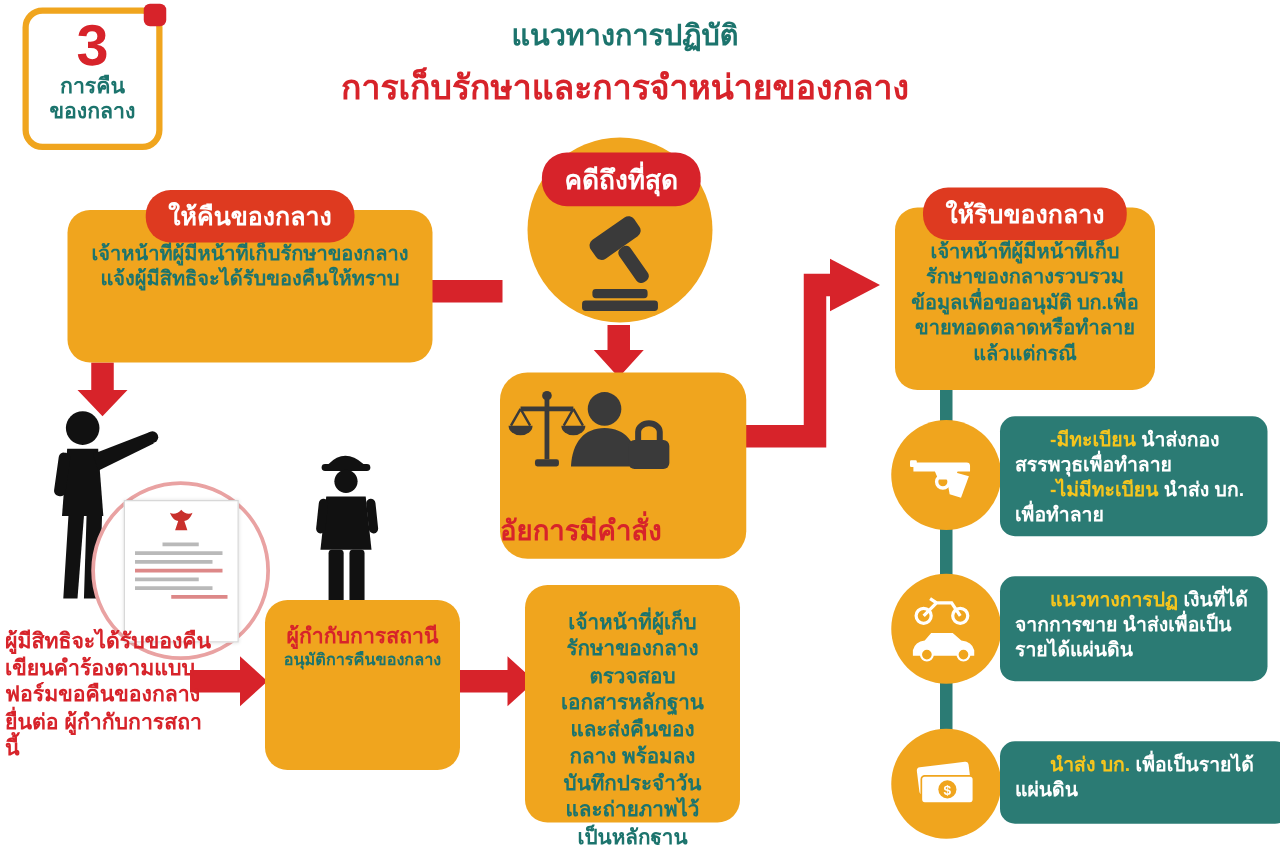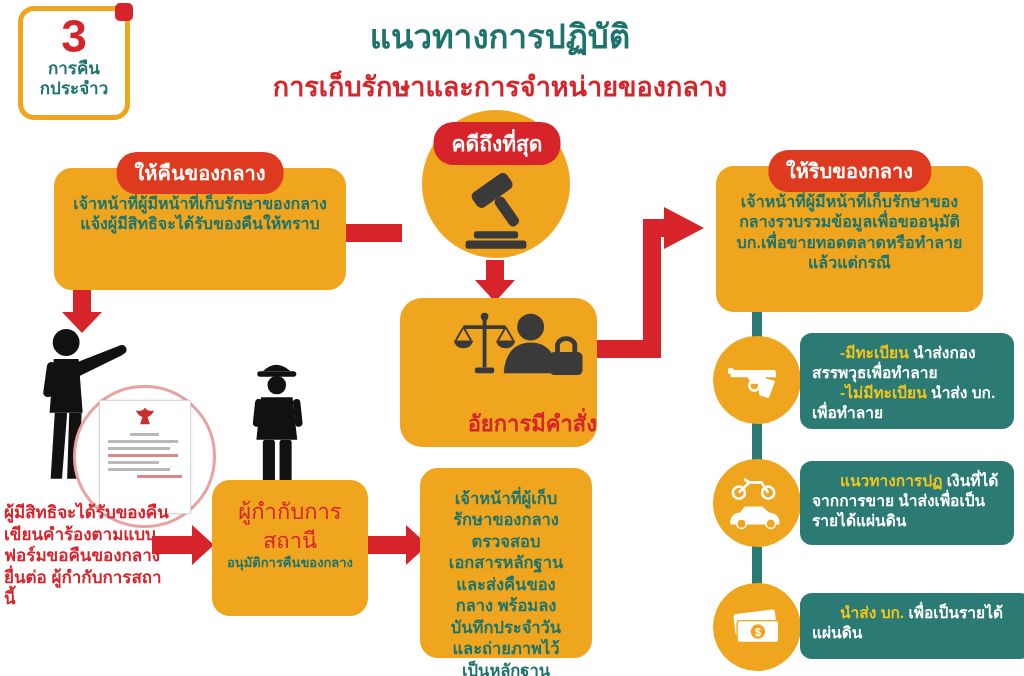--- a/index.html
+++ b/index.html
@@ -17,47 +17,47 @@
 
   
   .badge{position:absolute;left:18px;top:6px;width:112px;height:114px;background:#fff;
     border:5px solid var(--gold);border-radius:16px;text-align:center;z-index:3;padding-top:2px;}
   .badge-pin{position:absolute;right:-8px;top:-8px;width:18px;height:18px;background:var(--red);border-radius:5px;}
   .badge-num{color:var(--red);font-size:46px;font-weight:bold;line-height:1.0;}
   .badge-line{color:var(--teal-text);font-size:17px;font-weight:bold;line-height:1.2;}
 
   
   .title{position:absolute;left:235px;top:10px;width:530px;text-align:center;z-index:3;}
-  .title-1{color:var(--teal-text);font-size:33px;font-weight:bold;}
+  .title-1{color:var(--teal-text);font-size:23px;font-weight:bold;}
   .title-2{color:var(--red);font-size:27px;font-weight:bold;margin-top:2px;}
 
   
   .layer-arrows{position:absolute;left:0;top:0;width:1024px;height:676px;z-index:1;}
 
   
   .gavel-circle{position:absolute;left:422px;top:110px;width:148px;height:148px;border-radius:50%;
     background:var(--gold);z-index:2;display:flex;align-items:flex-end;justify-content:center;}
   .pill{background:var(--pill-red);color:#fff;font-weight:bold;border-radius:20px;
     padding:5px 18px;white-space:nowrap;}
   .pill-top{position:absolute;left:497px;top:122px;transform:translateX(-50%);font-size:21px;
     background:var(--red);z-index:4;}
 
   
   .gold-box{position:absolute;background:var(--gold);border-radius:18px;z-index:2;}
   .box-return{left:54px;top:168px;width:292px;height:122px;}
-  .box-forfeit{left:716px;top:166px;width:267px;height:146px;}
+  .box-forfeit{left:716px;top:166px;width:208px;height:146px;font-family:Liberation Serif, serif;}
   .header-pill{position:absolute;left:50%;top:-16px;transform:translateX(-50%);font-size:20px;z-index:3;}
   .box-body{padding:26px 12px 8px 12px;color:var(--teal-text);font-size:16px;font-weight:bold;
     text-align:center;line-height:1.28;}
 
-  .box-prosecutor{left:400px;top:298px;width:197px;height:149px;border-radius:22px;text-align:right;}
+  .box-prosecutor{left:400px;top:298px;width:197px;height:149px;border-radius:22px;text-align:left;}
   .prosecutor-label{color:var(--red);font-size:22px;font-weight:bold;margin-top:0px;}
 
   .box-superintendent{left:212px;top:480px;width:156px;height:136px;padding:18px 12px;text-align:center;}
-  .sup-line1{color:var(--red);font-size:22px;font-weight:normal;line-height:1.3;}
+  .sup-line1{color:var(--red);font-size:17px;font-weight:bold;line-height:1.3;}
   .sup-line2{color:var(--teal-text);font-size:13px;font-weight:bold;line-height:1.3;}
 
   .box-custodian{left:420px;top:468px;width:172px;height:190px;padding:20px 28px;text-align:center;}
   .custodian-text{color:var(--teal-text);font-size:16.5px;font-weight:bold;line-height:1.3;}
 
   
   .person{position:absolute;z-index:1;}
   .man-pointing{left:15px;top:328px;width:125px;height:155px;}
   .police{left:238px;top:360px;width:85px;height:130px;}
 
@@ -104,21 +104,21 @@
 
     <polygon fill="#D7232A" points="152,536 192,536 192,525 214,545 192,565 192,554 152,554"></polygon>
 
     <polygon fill="#D7232A" points="368,536 406,536 406,525 428,545 406,565 406,554 368,554"></polygon>
   </svg>
 
   <div class="badge">
     <div class="badge-pin"></div>
     <div class="badge-num">3</div>
     <div class="badge-line">การคืน</div>
-    <div class="badge-line">กประจำว</div>
+    <div class="badge-line">ของกลาง</div>
   </div>
 
   <div class="title">
     <div class="title-1">แนวทางการปฏิบัติ</div>
     <div class="title-2">การเก็บรักษาและการจำหน่ายของกลาง</div>
   </div>
 
   <div class="gavel-circle">
     <svg width="92" height="94" viewBox="0 0 100 100">
       <g fill="#3A3A3A" transform="rotate(-35 50 32)">

